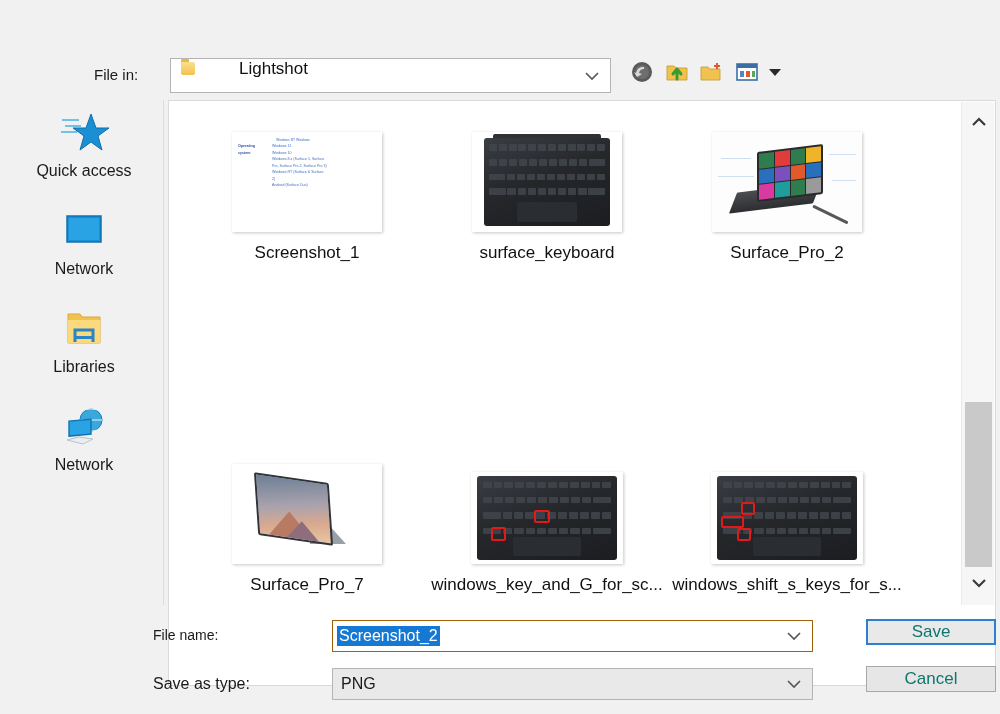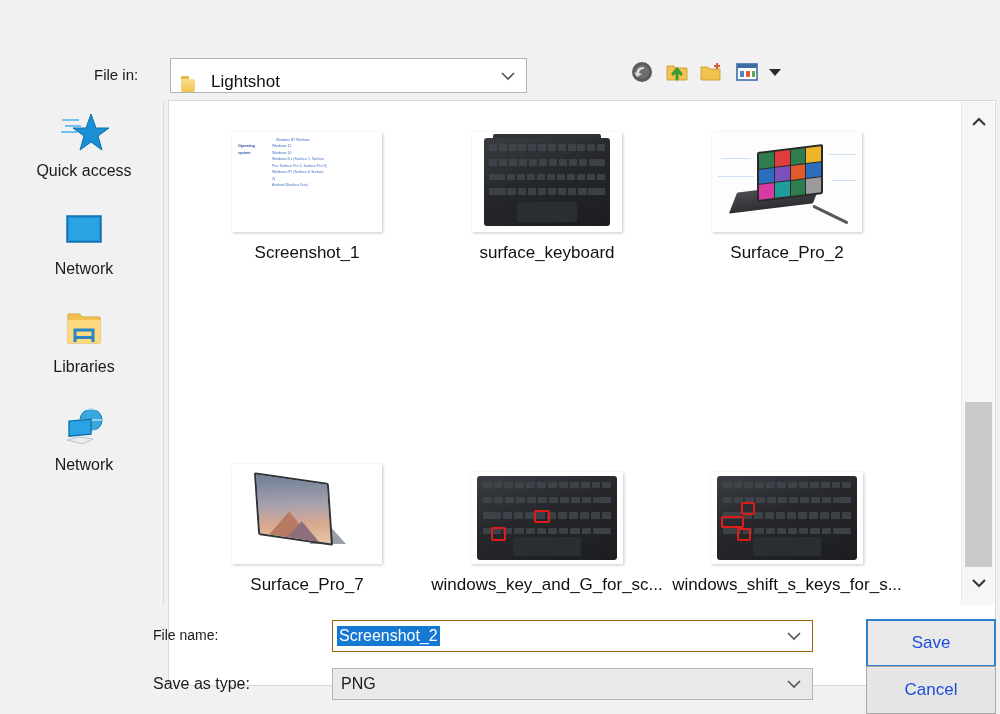--- a/index.html
+++ b/index.html
@@ -34,25 +34,26 @@
   }
   .close-btn svg { display: block; }
 
   
   .savein-label {
     position: absolute; left: 94px; top: 66px;
     font-size: 15px; color: #1a1a1a;
   }
   .savein-combo {
     position: absolute; left: 170px; top: 58px;
-    width: 357px; height: 35px;
+    width: 441px; height: 35px;
     background: #ffffff;
     border: 1px solid #b4b4b4;
-    display: flex; align-items: flex-end;
+    display: flex; align-items: flex-start;
     cursor: pointer;
+    gap: 28px;
   }
   .folder-mini {
     margin-left: 10px;
     width: 18px; height: 16px;
     position: relative; flex: none;
   }
   .folder-mini .tab {
     position: absolute; left: 0; top: 0;
     width: 8px; height: 4px;
     background: #e8b94a; border-radius: 1px 1px 0 0;
@@ -271,24 +272,24 @@
     width: 481px; height: 32px;
     background: #e9e9e9;
     border: 1px solid #b4b4b4;
     display: flex; align-items: center;
     cursor: pointer;
   }
   .ftype-value { margin-left: 8px; font-size: 16px; color: #1a1a1a; }
 
   .btn {
     position: absolute; left: 866px;
-    width: 130px; height: 48px;
+    width: 130px; height: 26px;
     background: #e6e6e6;
     border: 1px solid #a8a8a8;
-    font-size: 17px; color: #1d4ed8;
+    font-size: 17px; color: #0f766e;
     display: flex; align-items: center; justify-content: center;
     cursor: pointer;
   }
   .btn.save { top: 619px; border: 2px solid #2f7fd0; background: #e9e9e9; }
   .btn.cancel { top: 666px; }
 </style>
 </head>
 <body>
 
 <div class="dialog">

